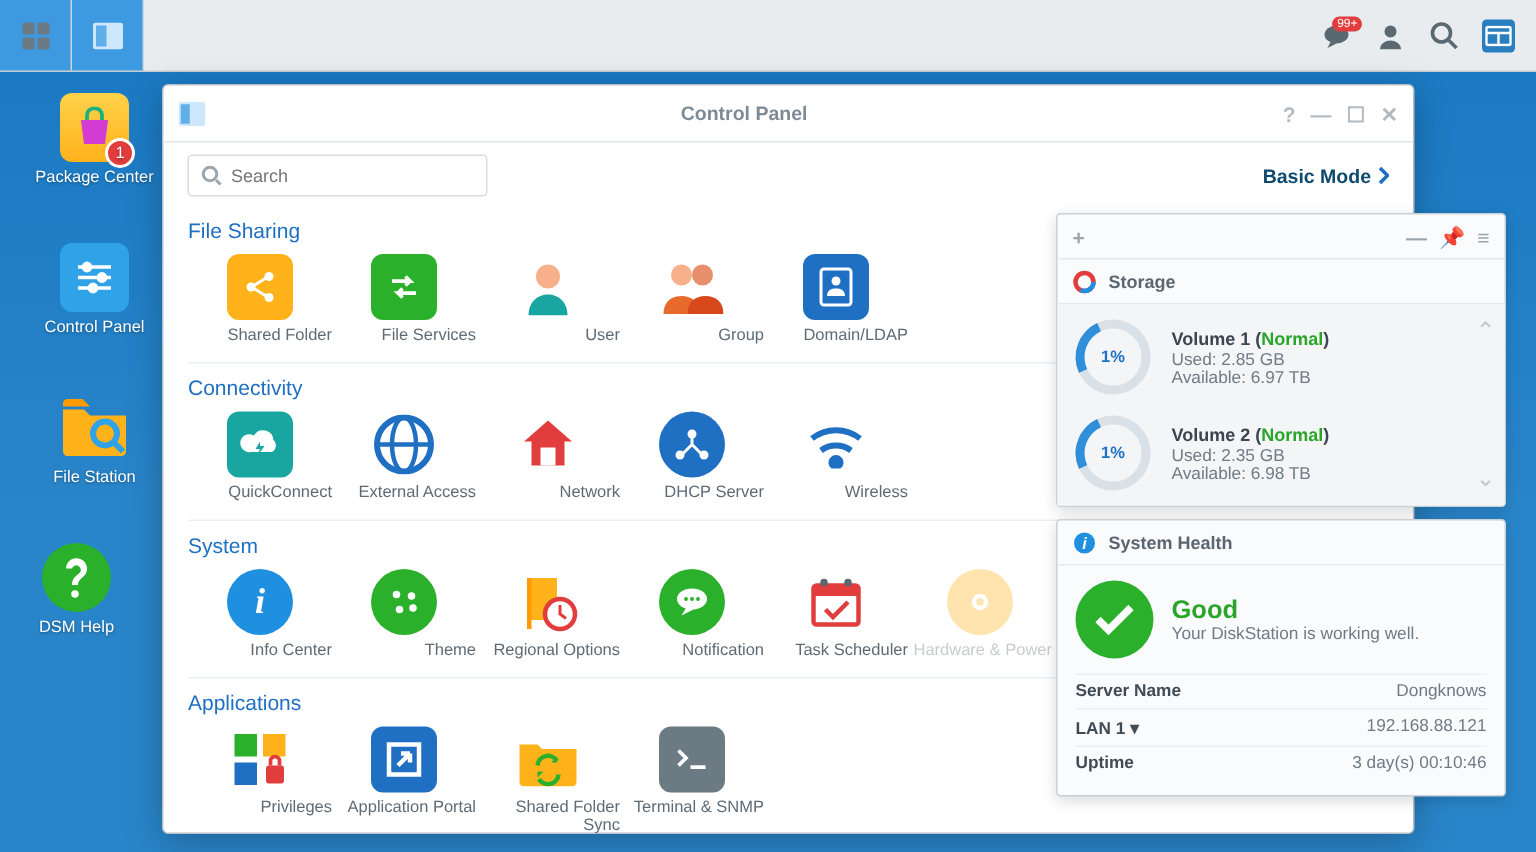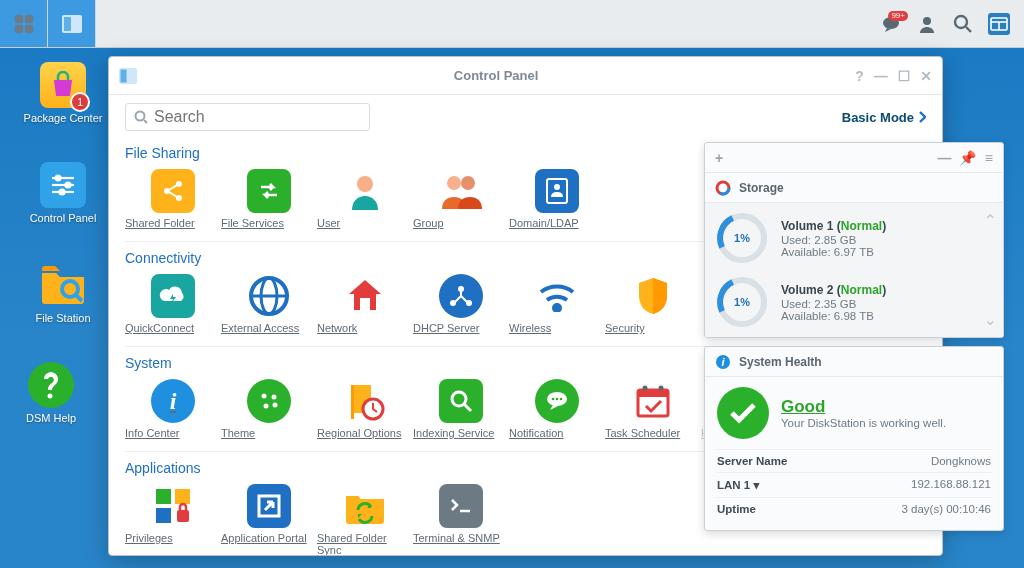--- a/index.html
+++ b/index.html
@@ -28,26 +28,26 @@
 .pkg-badge{position:absolute;bottom:-4px;right:-4px;width:20px;height:20px;border-radius:50%;background:#e23d3d;color:#fff;font-size:11px;display:flex;align-items:center;justify-content:center;border:2px solid #fff;}
 
 
 .win { position:absolute; top:56px; left:108px; width:835px; height:500px; background:#fff; border:1px solid #b7c0c8; border-radius:4px; box-shadow:0 6px 24px rgba(0,0,0,.25); display:flex; flex-direction:column; }
 .win-title { height:38px; display:flex; align-items:center; border-bottom:1px solid #e2e6ea; padding:0 10px; color:#7d8a95; font-size:13px; font-weight:600;}
 .win-title .title-text{flex:1;text-align:center;}
 .win-title .win-ctl{display:flex;gap:10px;color:#b3bbc2;}
 .win-title .win-ctl span{cursor:pointer;font-size:14px;}
 .win-toolbar{display:flex;align-items:center;padding:8px 16px;gap:12px;}
 .searchbox{flex:0 0 200px;height:28px;border:1px solid #d7dde2;border-radius:3px;display:flex;align-items:center;padding:0 8px;color:#9aa5ad;font-size:12px;gap:6px;}
-.searchbox input{border:none;outline:none;flex:1;font-size:16px;color:#3b82f6;}
+.searchbox input{border:none;outline:none;flex:1;font-size:12px;color:#3b82f6;}
 .mode-link{margin-left:auto;color:#0c4a6e;font-size:13px;font-weight:600;display:flex;align-items:center;gap:4px;cursor:pointer;}
 .win-body{flex:1;overflow:auto;padding:0 16px 14px;}
 .section-title{color:#1f6fc2;font-size:14px;margin:6px 0 8px;font-weight:400;}
 .grid{display:flex;flex-wrap:wrap;}
-.item{width:96px;text-align:left;font-size:11px;color:#5e6b75;cursor:pointer;padding-bottom:10px;text-decoration:underline;}
+.item{width:96px;text-align:right;font-size:11px;color:#5e6b75;cursor:pointer;padding-bottom:10px;}
 .item .ic{width:44px;height:44px;margin:0 auto 4px;border-radius:8px;display:flex;align-items:center;justify-content:center;color:#fff;}
 hr.sep{border:none;border-top:1px solid #eceff2;margin:2px 0 8px;}
 
 
 .widgets{position:absolute;top:142px;right:20px;width:300px;display:flex;flex-direction:column;gap:8px;}
 .widget{background:#fafbfc;border:1px solid #c9d1d8;border-radius:3px;box-shadow:0 3px 10px rgba(0,0,0,.15);font-size:12px;color:#4a5660;}
 .widget-head{height:30px;display:flex;align-items:center;padding:0 10px;gap:8px;font-weight:600;border-bottom:1px solid #e5e9ec;color:#5b6670;}
 .widget-head .wh-spacer{flex:1;}
 .widget-head .wh-ic{color:#9aa5ad;cursor:pointer;font-size:14px;}
 .storage-body{background:#f3f5f7;padding:10px 12px;display:flex;flex-direction:column;gap:14px;position:relative;}
@@ -57,21 +57,21 @@
 .vol-info{font-size:12px;}
 .vol-name{color:#3a4650;font-weight:600;margin-bottom:1px;}
 .vol-name .status{color:#2aa52a;}
 .vol-line{color:#6f7b85;font-size:11.5px;}
 .chev{position:absolute;right:6px;color:#c1c9d0;cursor:pointer;font-size:16px;}
 .chev.up{top:8px;} .chev.dn{bottom:8px;}
 
 .health-body{padding:10px 12px;}
 .health-top{display:flex;align-items:center;gap:12px;margin-bottom:10px;}
 .health-check{width:52px;height:52px;border-radius:50%;background:#2bb02b;display:flex;align-items:center;justify-content:center;}
-.health-status{color:#2aa52a;font-weight:700;font-size:17px;text-decoration:underline;}
+.health-status{color:#2aa52a;font-weight:700;font-size:17px;}
 .health-sub{color:#6f7b85;font-size:11.5px;}
 .kv{display:flex;justify-content:space-between;border-top:1px solid #edf0f3;padding:5px 0;font-size:11.5px;gap:25px;}
 .kv .k{font-weight:600;color:#404b55;}
 .kv .v{color:#6f7b85;}
 
 
 svg{display:block;}
 </style>
 </head>
 <body>
@@ -270,26 +270,20 @@
               <path d="M13 8v5m0 0-6 6m6-6 6 6" stroke="#fff" stroke-width="2"></path>
             </svg>
           </div><span>DHCP Server</span></div>
       <div class="item"><div class="ic">
             <svg width="40" height="32" fill="none" stroke="#1f6fc2" stroke-width="4">
               <path d="M4 12a26 26 0 0 1 32 0"></path>
               <path d="M10 20a17 17 0 0 1 20 0"></path>
               <circle cx="20" cy="28" r="3" fill="#1f6fc2"></circle>
             </svg>
           </div><span>Wireless</span></div>
-      <div class="item"><div class="ic">
-            <svg width="34" height="40" viewBox="0 0 34 40">
-              <path d="M17 2 3 7v12c0 11 6 17 14 19 8-2 14-8 14-19V7Z" fill="#ffb21a"></path>
-              <path d="M17 2v36c8-2 14-8 14-19V7Z" fill="#ff9a00"></path>
-            </svg>
-          </div><span>Security</span></div>
     </div>
     <hr class="sep">
 
     <div class="section-title">System</div>
     <div class="grid">
       <div class="item"><div class="ic" style="background:#1f8fe0;border-radius:50%">
             <span style="font:italic 700 24px Georgia">i</span>
           </div><span>Info Center</span></div>
       <div class="item"><div class="ic" style="background:#2bb02b;border-radius:50%">
             <svg width="26" height="26" fill="#fff">
@@ -300,26 +294,20 @@
             </svg>
           </div><span>Theme</span></div>
       <div class="item"><div class="ic">
             <svg width="40" height="40" viewBox="0 0 40 40">
               <rect x="6" y="4" width="20" height="28" fill="#ffb21a"></rect>
               <rect x="6" y="4" width="3" height="34" fill="#ff9a00"></rect>
               <circle cx="28" cy="28" r="10" fill="#fff" stroke="#e23d3d" stroke-width="3"></circle>
               <path d="M28 22v6l4 3" stroke="#e23d3d" stroke-width="2" fill="none"></path>
             </svg>
           </div><span>Regional Options</span></div>
-      <div class="item"><div class="ic" style="background:#2bb02b">
-            <svg width="26" height="26" fill="none" stroke="#fff" stroke-width="3">
-              <circle cx="11" cy="11" r="7"></circle>
-              <line x1="16" y1="16" x2="23" y2="23"></line>
-            </svg>
-          </div><span>Indexing Service</span></div>
       <div class="item"><div class="ic" style="background:#2bb02b;border-radius:50%">
             <svg width="24" height="22" fill="#fff">
               <ellipse cx="12" cy="9" rx="10" ry="7"></ellipse>
               <path d="M8 15l-3 5 8-4Z"></path>
               <circle cx="8" cy="9" r="1.3" fill="#2bb02b"></circle>
               <circle cx="12" cy="9" r="1.3" fill="#2bb02b"></circle>
               <circle cx="16" cy="9" r="1.3" fill="#2bb02b"></circle>
             </svg>
           </div><span>Notification</span></div>
       <div class="item"><div class="ic">

